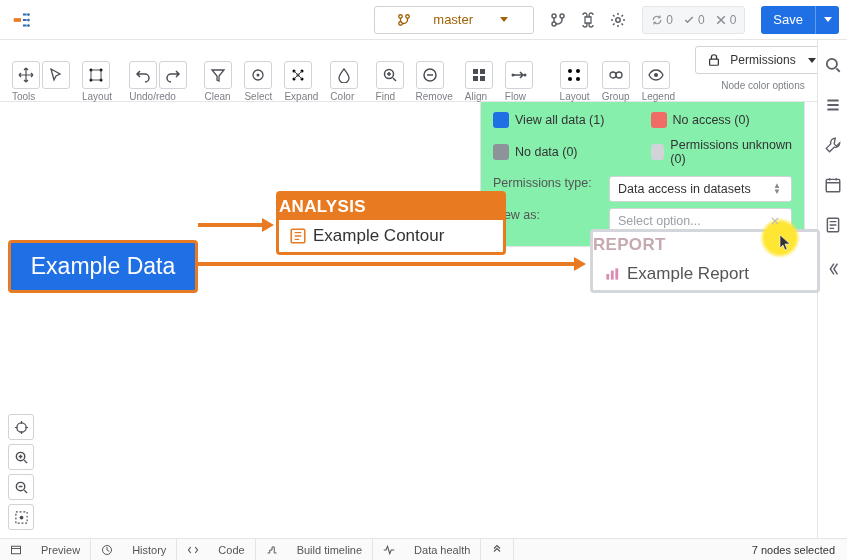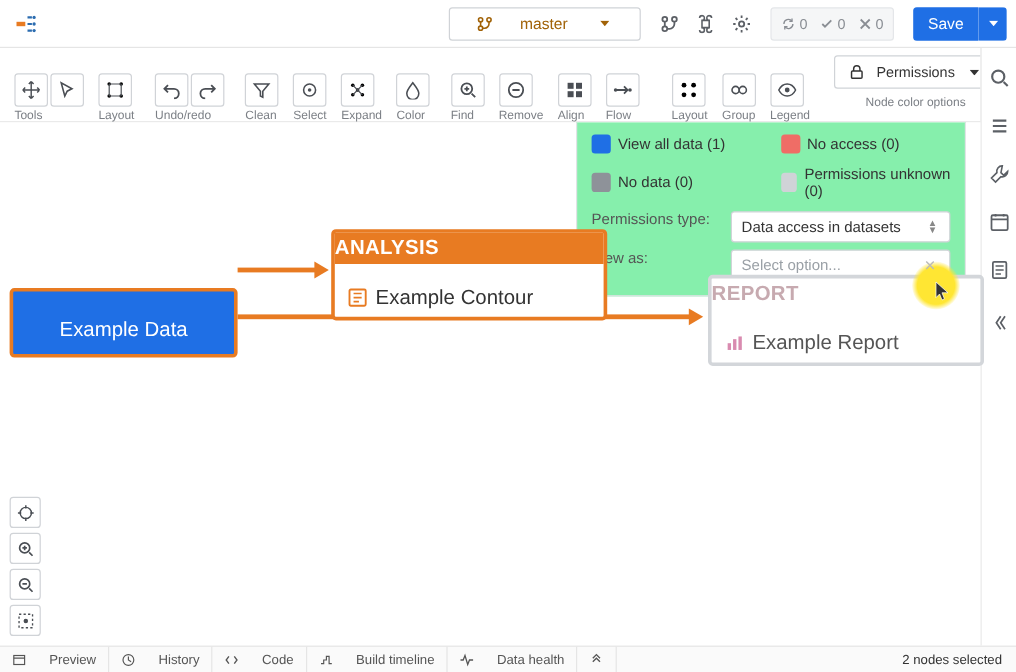--- a/index.html
+++ b/index.html
@@ -40,23 +40,23 @@
   .swatch { width:16px; height:16px; border-radius:3px; }
   .perm-form-row { display:flex; align-items:flex-start; gap:8px; margin-top:6px; }
   .perm-form-row label { width:108px; color:#555; }
   .perm-select { flex:1; border:1px solid #d0d3d7; border-radius:3px; height:26px; display:flex; align-items:center; padding:0 8px; justify-content:space-between; background:#fff; }
   .perm-select.wide { font-size:12.5px; }
   .perm-select .ph { color:#9aa0a6; }
   .updown { width:12px; display:flex; flex-direction:column; align-items:center; color:#888; line-height:6px; font-size:8px; }
 
   .node { position:absolute; border:3px solid #e87b22; border-radius:4px; background:#fff; }
   .node .hdr { background:#e87b22; color:#fff; font-size:17px; font-weight:600; padding:3px 0; letter-spacing:.3px; }
-  .node .body { display:flex; align-items:center; gap:6px; padding:6px 10px; font-size:16px; color:#333;margin-top:12px; }
+  .node .body { display:flex; align-items:center; gap:6px; padding:6px 10px; font-size:16px; color:#333; }
   .node.data { left:8px; top:138px; width:190px; background:#1f6fe5; border-color:#e87b22; }
-  .node.data .body { color:#fff; justify-content:center; padding:10px 0; font-size:17px;border-radius:15px; }
+  .node.data .body { color:#fff; justify-content:center; padding:10px 0; font-size:23px;border-radius:15px; }
   .node.analysis { left:276px; top:89px; width:230px; }
   .node.analysis .body { font-size:17px; font-weight:500; }
   .node.report { left:590px; top:127px; width:230px; border-color:#d3d6da; }
   .node.report .hdr { background:transparent; color:#c7aab0; font-weight:600; }
   .node.report .body { color:#555; font-size:17px; font-weight:500; }
   .node .nodeico { width:18px; height:18px; }
 
   .arrow-line { position:absolute; height:4px; background:#e87b22; }
   .arrow-head { position:absolute; width:0; height:0; border-top:7px solid transparent; border-bottom:7px solid transparent; border-left:12px solid #e87b22; }
 
@@ -655,14 +655,14 @@
       <svg width="12" height="12">
         <use href="#i-pulse"></use>
       </svg>
       <span>Data health</span>
     </div>
     <div class="btab">
       <svg width="12" height="12">
         <use href="#i-dbl"></use>
       </svg>
     </div>
-    <div class="status-right">2 nodes selected</div>
+    <div class="status-right">7 nodes selected</div>
 </div>
 
 </body></html>

